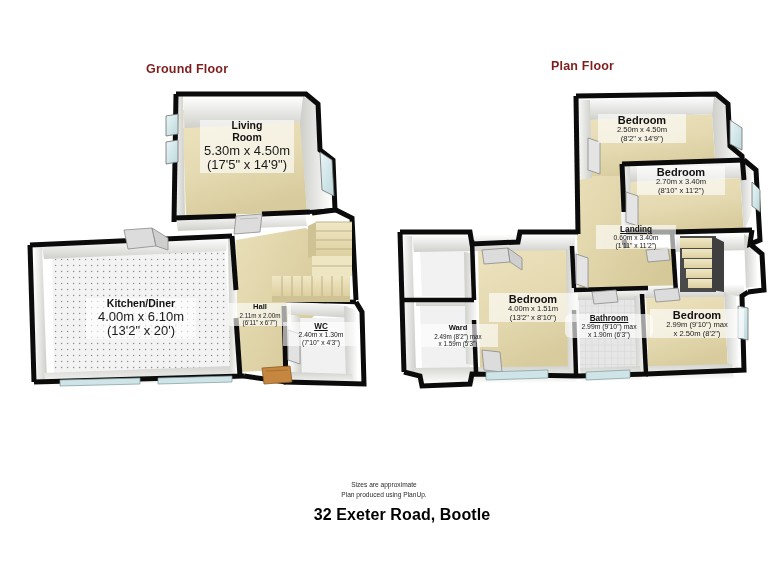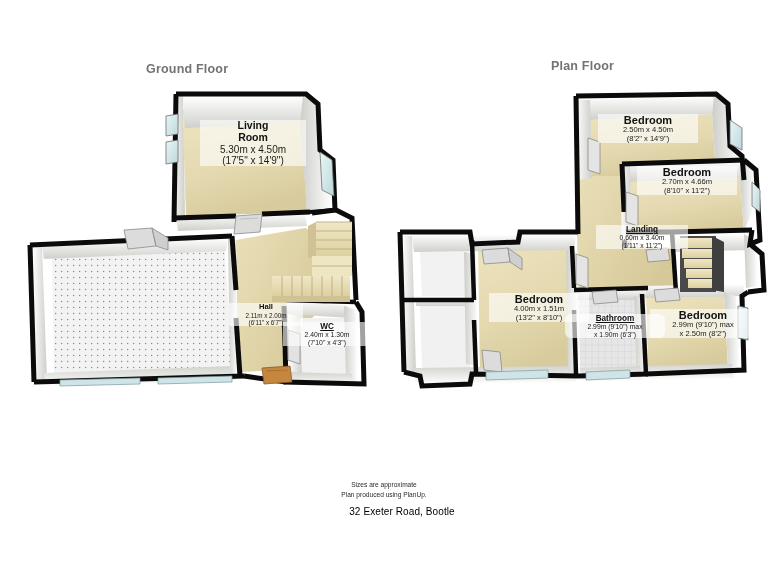--- a/index.html
+++ b/index.html
@@ -20,61 +20,61 @@
     position: absolute;
     left: 0; top: 0;
     width: 768px;
     height: 576px;
   }
   .floor-title {
     position: absolute;
     font-family: "Liberation Sans", sans-serif;
     font-weight: bold;
     font-size: 12.5px;
-    color: #737373;
+    color: #7f1d1d;
     letter-spacing: 0.2px;
     white-space: nowrap;
   }
   #ground-floor-title { left: 146px; top: 62px; }
   #first-floor-title  { left: 551px; top: 59px; }
 
   svg.plan-svg {
     position: absolute;
     left: 0; top: 0;
     width: 768px;
     height: 576px;
     overflow: visible;
   }
 
   
   .room-label {
     position: absolute;
     text-align: center;
     line-height: 1.12;
     background: rgba(255,255,255,0.62);
-    padding: 0px 8px;
+    padding: 0px 2px;
     white-space: nowrap;
     pointer-events: none;
   }
   .room-label .rname {
     display: block;
     font-weight: bold;
     color: #111111;
   }
   .room-label .rdim {
     display: block;
     color: #1a1a1a;
   }
   .room-label .rdim2 {
     display: block;
     color: #1a1a1a;
   }
   
   .lbl-lg .rname { font-size: 10.5px; }
-  .lbl-lg .rdim, .lbl-lg .rdim2 { font-size: 10px; }
+  .lbl-lg .rdim, .lbl-lg .rdim2 { font-size: 13px; }
 
   .lbl-md .rname { font-size: 11px; }
   .lbl-md .rdim, .lbl-md .rdim2 { font-size: 7.6px; }
 
   .lbl-sm .rname { font-size: 8.2px; text-decoration: underline; }
   .lbl-sm .rdim, .lbl-sm .rdim2 { font-size: 6.8px; }
 
   .lbl-xs .rname { font-size: 7.6px; }
   .lbl-xs .rdim, .lbl-xs .rdim2 { font-size: 6.3px; }
 
@@ -87,22 +87,22 @@
     text-align: center;
   }
   .foot-note {
     font-size: 6.6px;
     color: #2b2b2b;
     line-height: 1.45;
     font-family: "Liberation Sans", sans-serif;
   }
   #plan-address {
     margin-top: 7px;
-    font-size: 10px;
-    font-weight: normal;
+    font-size: 16px;
+    font-weight: bold;
     color: #000000;
     letter-spacing: 0.1px;
     margin-left: 36px;
   }
 </style>
 </head>
 <body>
 
 <div id="plan-root">
 
@@ -420,20 +420,25 @@
     </g>
   </svg>
 
   <div class="room-label lbl-lg" style="left:200px; top:120px; width:90px;">
     <span class="rname">Living</span>
     <span class="rname">Room</span>
     <span class="rdim">5.30m x 4.50m</span>
     <span class="rdim2">(17'5" x 14'9")</span>
   </div>
 
+  <div class="room-label lbl-lg" style="left:86px; top:298px; width:106px;">
+    <span class="rname">Kitchen/Diner</span>
+    <span class="rdim">4.00m x 6.10m</span>
+    <span class="rdim2">(13'2" x 20')</span>
+  </div>
 
   <div class="room-label lbl-xs" style="left:229px; top:303px; width:58px;">
     <span class="rname">Hall</span>
     <span class="rdim">2.11m x 2.00m</span>
     <span class="rdim2">(6'11" x 6'7")</span>
   </div>
 
   <div class="room-label lbl-sm" style="left:283px; top:322px; width:72px;">
     <span class="rname">WC</span>
     <span class="rdim">2.40m x 1.30m</span>
@@ -441,31 +446,36 @@
   </div>
 
   <div class="room-label lbl-md" style="left:598px; top:114px; width:84px;">
     <span class="rname">Bedroom</span>
     <span class="rdim">2.50m x 4.50m</span>
     <span class="rdim2">(8'2" x 14'9")</span>
   </div>
 
   <div class="room-label lbl-md" style="left:637px; top:166px; width:84px;">
     <span class="rname">Bedroom</span>
-    <span class="rdim">2.70m x 4.66m</span>
+    <span class="rdim">2.70m x 3.40m</span>
     <span class="rdim2">(8'10" x 11'2")</span>
   </div>
 
   <div class="room-label lbl-sm" style="left:596px; top:225px; width:76px;">
     <span class="rname">Landing</span>
     <span class="rdim">0.60m x 3.40m</span>
     <span class="rdim2">(1'11" x 11'2")</span>
   </div>
 
 
+  <div class="room-label lbl-xs" style="left:418px; top:324px; width:76px;">
+    <span class="rname">Ward</span>
+    <span class="rdim">2.49m (8'2") max</span>
+    <span class="rdim2">x 1.59m (5'3")</span>
+  </div>
 
   <div class="room-label lbl-md" style="left:489px; top:293px; width:84px;">
     <span class="rname">Bedroom</span>
     <span class="rdim">4.00m x 1.51m</span>
     <span class="rdim2">(13'2" x 8'10")</span>
   </div>
 
   <div class="room-label lbl-sm" style="left:565px; top:314px; width:84px;border-radius:6px;">
     <span class="rname">Bathroom</span>
     <span class="rdim">2.99m (9'10") max</span>

